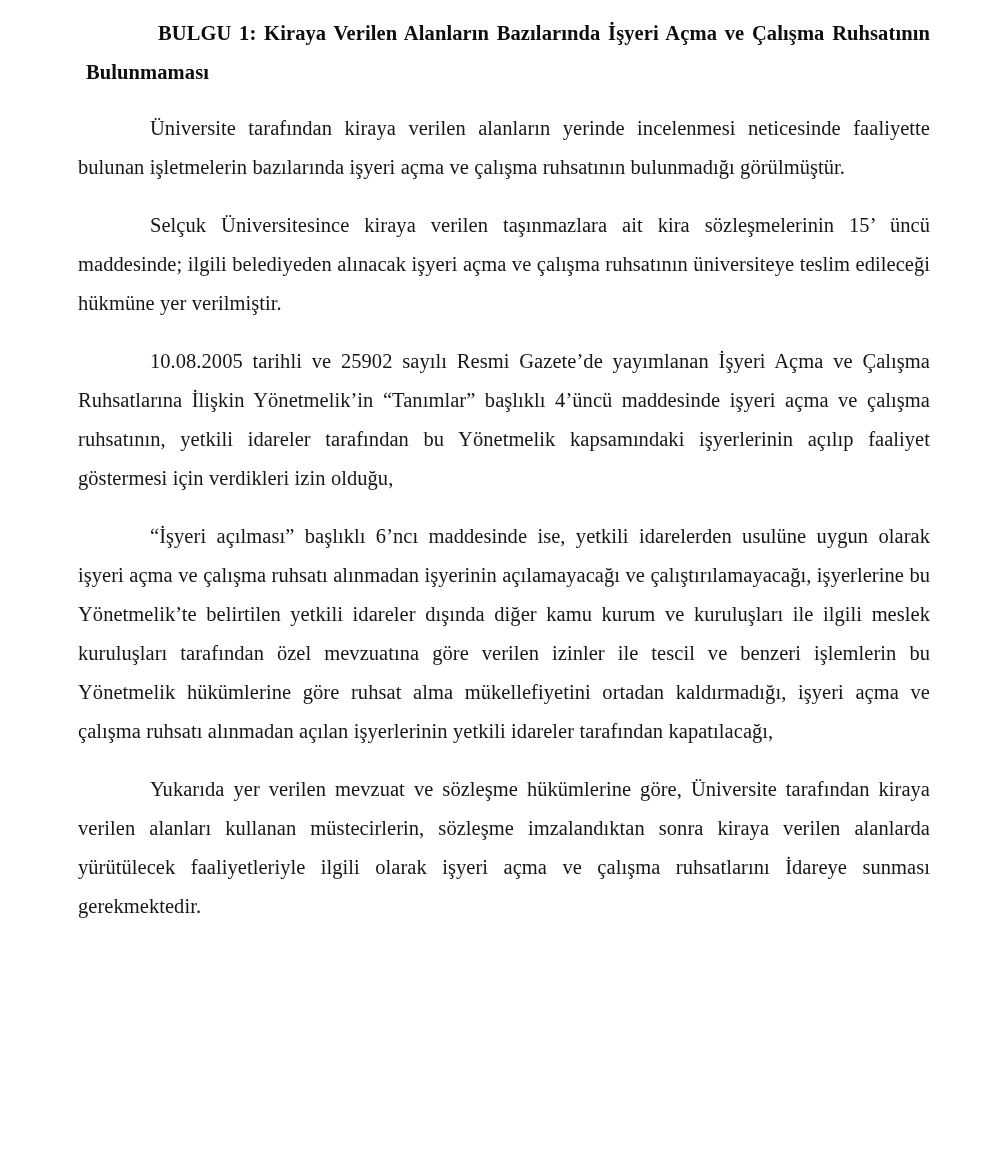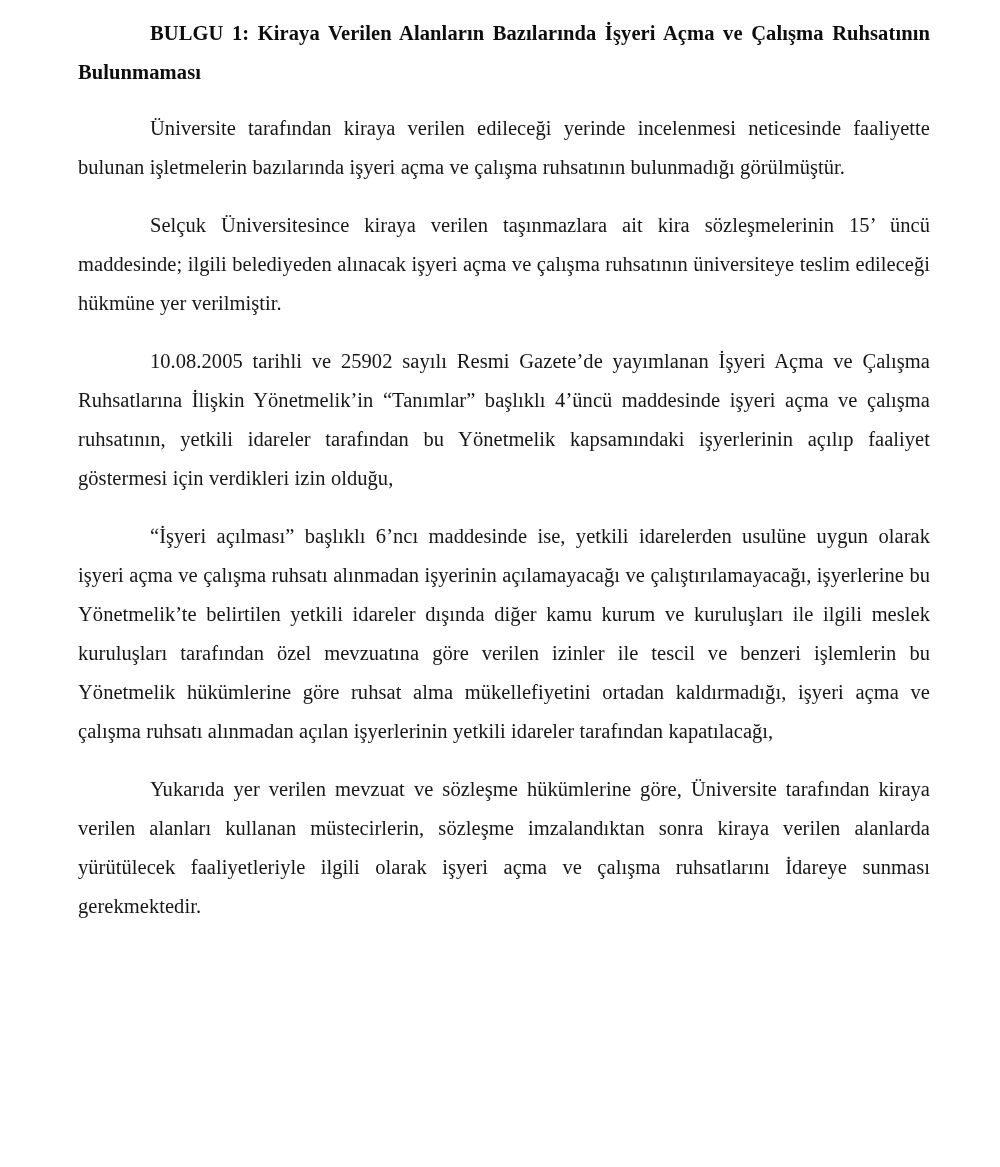--- a/index.html
+++ b/index.html
@@ -21,21 +21,21 @@
     padding: 14px 70px 0 78px;
     background: #ffffff;
   }
   .heading {
     font-size: 20.5px;
     font-weight: bold;
     line-height: 39px;
     text-align: justify;
     text-align-last: left;
     text-indent: 72px;
-    margin: 0 0 17px 0;
+    margin: 0 0 17px 8px;
     letter-spacing: 0.1px;
     color: #0d0d0d;
   }
   .para {
     font-size: 20.5px;
     font-weight: normal;
     line-height: 39px;
     text-align: justify;
     text-align-last: left;
     text-indent: 72px;
@@ -48,21 +48,21 @@
     margin-bottom: 0;
   }
 </style>
 </head>
 <body>
 
 <div id="page">
 
   <h1 class="heading">BULGU 1: Kiraya Verilen Alanların Bazılarında İşyeri Açma ve Çalışma Ruhsatının Bulunmaması</h1>
 
-  <p class="para">Üniversite tarafından kiraya verilen edileceği yerinde incelenmesi neticesinde faaliyette bulunan işletmelerin bazılarında işyeri açma ve çalışma ruhsatının bulunmadığı görülmüştür.</p>
+  <p class="para">Üniversite tarafından kiraya verilen alanların yerinde incelenmesi neticesinde faaliyette bulunan işletmelerin bazılarında işyeri açma ve çalışma ruhsatının bulunmadığı görülmüştür.</p>
 
   <p class="para">Selçuk Üniversitesince kiraya verilen taşınmazlara ait kira sözleşmelerinin 15’ üncü maddesinde; ilgili belediyeden alınacak işyeri açma ve çalışma ruhsatının üniversiteye teslim edileceği hükmüne yer verilmiştir.</p>
 
   <p class="para">10.08.2005 tarihli ve 25902 sayılı Resmi Gazete’de yayımlanan İşyeri Açma ve Çalışma Ruhsatlarına İlişkin Yönetmelik’in “Tanımlar” başlıklı 4’üncü maddesinde işyeri açma ve çalışma ruhsatının, yetkili idareler tarafından bu Yönetmelik kapsamındaki işyerlerinin açılıp faaliyet göstermesi için verdikleri izin olduğu,</p>
 
   <p class="para">“İşyeri açılması” başlıklı 6’ncı maddesinde ise, yetkili idarelerden usulüne uygun olarak işyeri açma ve çalışma ruhsatı alınmadan işyerinin açılamayacağı ve çalıştırılamayacağı, işyerlerine bu Yönetmelik’te belirtilen yetkili idareler dışında diğer kamu kurum ve kuruluşları ile ilgili meslek kuruluşları tarafından özel mevzuatına göre verilen izinler ile tescil ve benzeri işlemlerin bu Yönetmelik hükümlerine göre ruhsat alma mükellefiyetini ortadan kaldırmadığı, işyeri açma ve çalışma ruhsatı alınmadan açılan işyerlerinin yetkili idareler tarafından kapatılacağı,</p>
 
 
   <p class="para">Yukarıda yer verilen mevzuat ve sözleşme hükümlerine göre, Üniversite tarafından kiraya verilen alanları kullanan müstecirlerin, sözleşme imzalandıktan sonra kiraya verilen alanlarda yürütülecek faaliyetleriyle ilgili olarak işyeri açma ve çalışma ruhsatlarını İdareye sunması gerekmektedir.</p>
 

